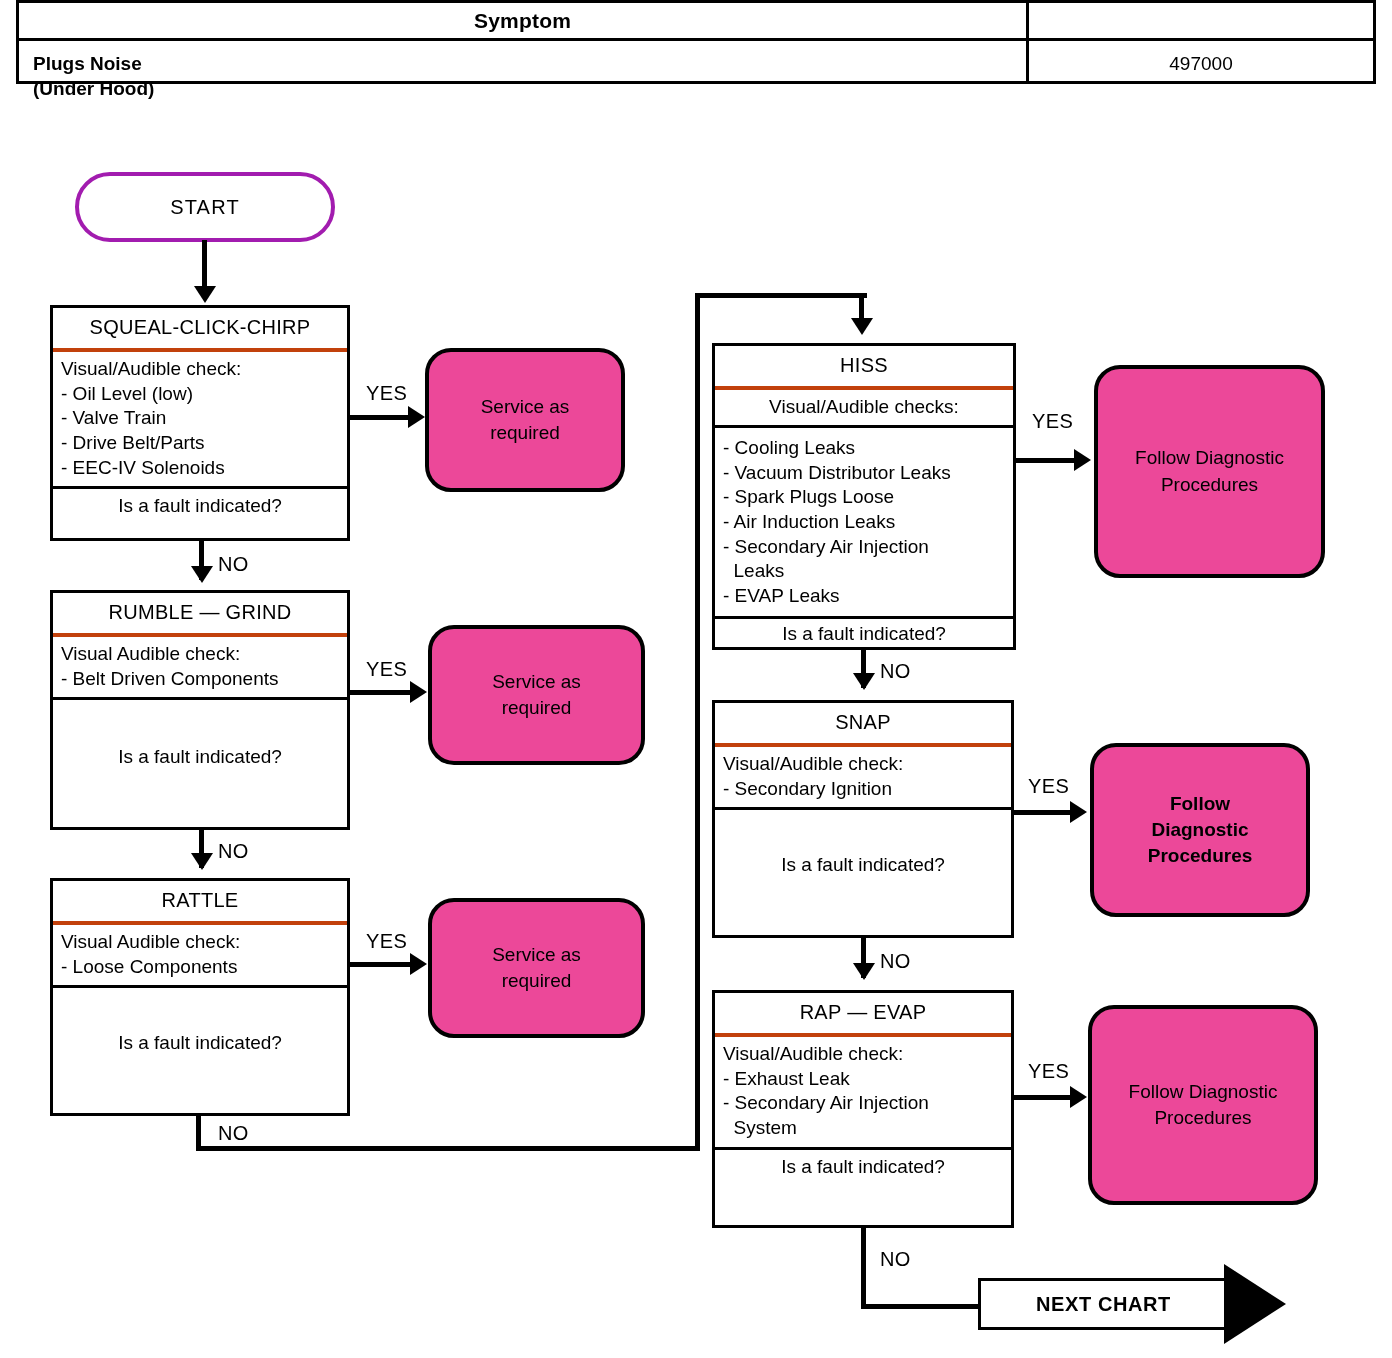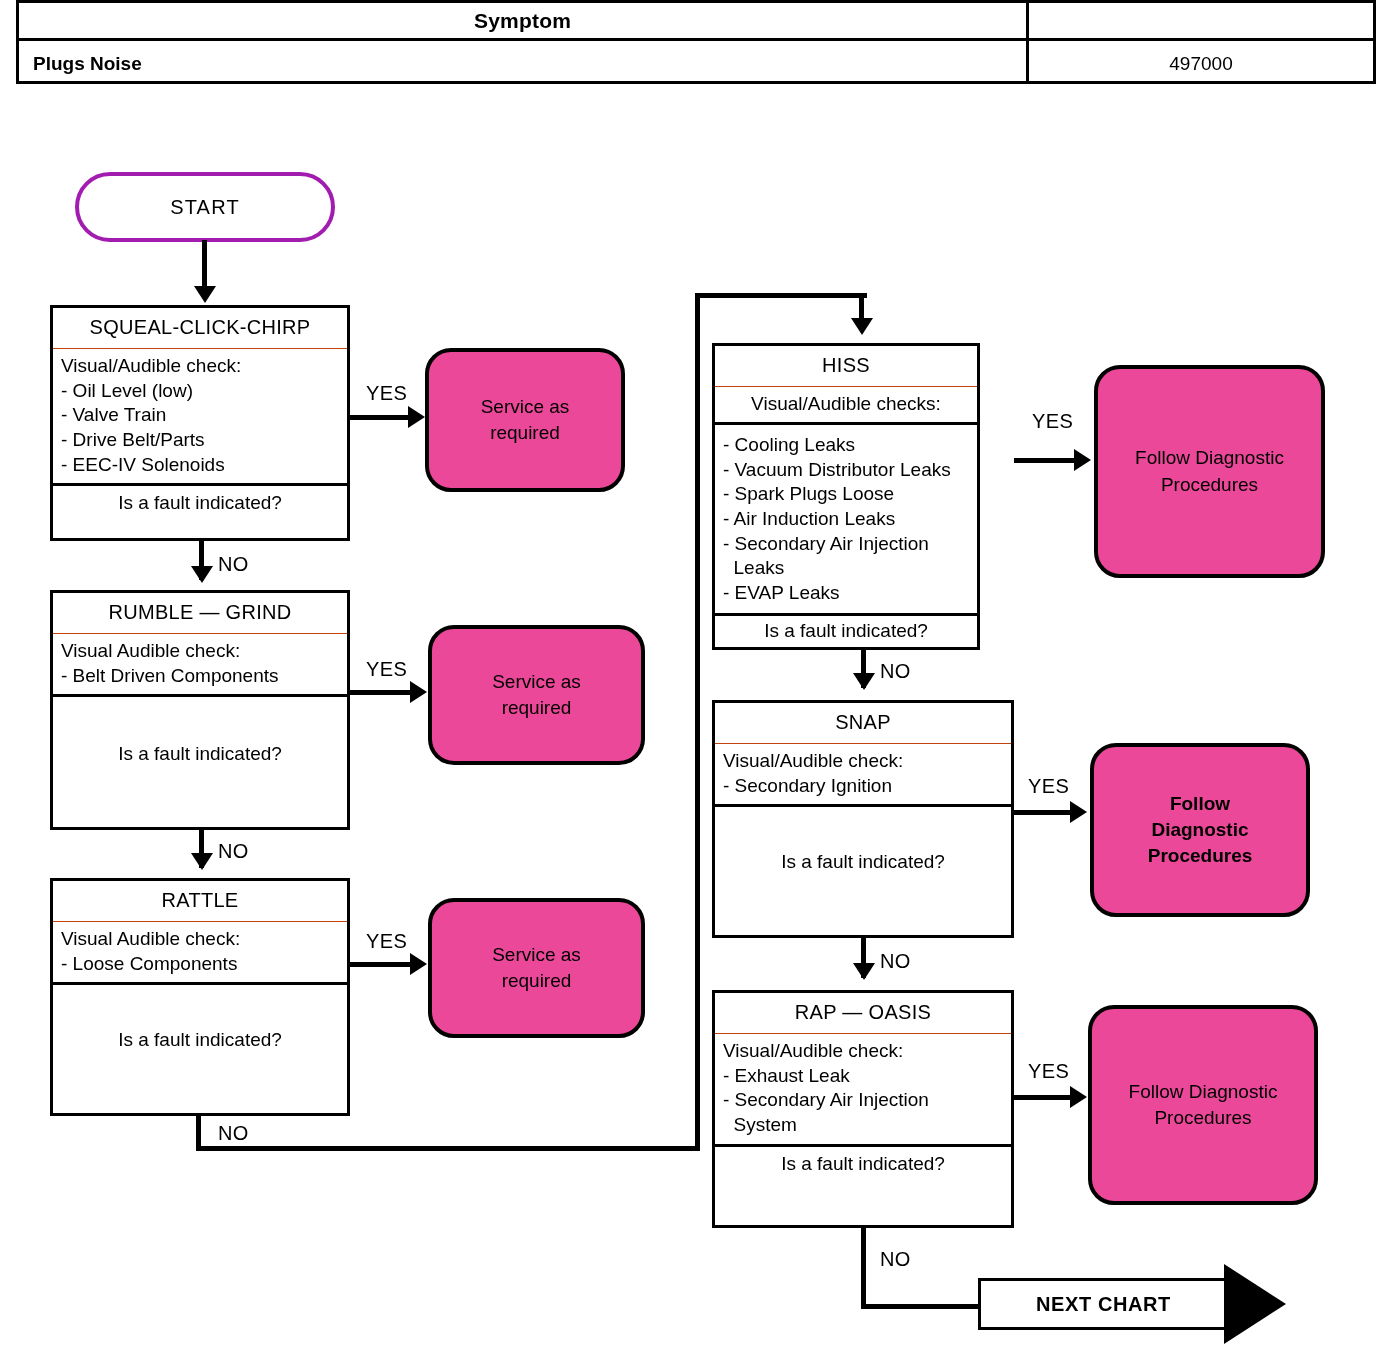--- a/index.html
+++ b/index.html
@@ -74,21 +74,21 @@
   }
 
   
   .dbox {
     position: absolute;
     border: 3px solid #000;
     box-sizing: border-box;
     background: #fff;
   }
   .dbox-title {
-    border-bottom: 1px solid #c2410c;
+    border-bottom: 4px solid #c2410c;
     text-align: center;
     font-size: 20px;
     padding: 8px 4px 9px 4px;
     letter-spacing: .3px;
   }
   .dbox-sub {
     border-bottom: 3px solid #000;
     text-align: center;
     font-size: 19px;
     padding: 6px 4px 7px 4px;
@@ -184,20 +184,21 @@
 <div id="page">
 
   <div class="hdr-table">
     <div class="hdr-row-top">
       <div class="hdr-cell-symptom-title">Symptom</div>
       <div class="hdr-vdiv"></div>
     </div>
     <div class="hdr-row-bot">
       <div class="hdr-cell-symptom-val">
         <div>Plugs Noise</div>
+        <div>(Under Hood)</div>
       </div>
       <div class="hdr-vdiv"></div>
       <div class="hdr-cell-oasis-val">497000</div>
     </div>
   </div>
 
   <div class="oval" style="left:75px; top:172px; width:260px; height:70px;">
     <span>START</span>
   </div>
 
@@ -270,21 +271,21 @@
   </div>
 
   <div class="vline" style="left:196px; top:1113px; height:38px;"></div>
   <div class="hline" style="left:196px; top:1146px; width:504px;"></div>
   <div class="edge-label" style="left:218px; top:1122px;">NO</div>
   <div class="vline" style="left:695px; top:293px; height:858px;"></div>
   <div class="hline" style="left:695px; top:293px; width:172px;"></div>
   <div class="vline" style="left:859px; top:293px; height:28px;"></div>
   <div class="arrow-down" style="left:851px; top:318px;"></div>
 
-  <div class="dbox" style="left:712px; top:343px; width:268px; height:307px;">
+  <div class="dbox" style="left:712px; top:343px; width:304px; height:307px;">
     <div class="dbox-title">HISS</div>
     <div class="dbox-sub">Visual/Audible checks:</div>
     <div class="dbox-body bordered" style="padding-top:8px; padding-bottom:7px;">
       <div class="li">- Cooling Leaks</div>
       <div class="li">- Vacuum Distributor Leaks</div>
       <div class="li">- Spark Plugs Loose</div>
       <div class="li">- Air Induction Leaks</div>
       <div class="li">- Secondary Air Injection
   Leaks</div>
       <div class="li">- EVAP Leaks</div>
@@ -322,21 +323,21 @@
   <div class="arrow-down" style="left:853px; top:963px;"></div>
   <div class="edge-label" style="left:880px; top:950px;">NO</div>
 
   <div class="rbox" style="left:1090px; top:743px; width:220px; height:174px;font-weight:bold;">
     <span style="white-space:pre-line;">Follow
 Diagnostic
 Procedures</span>
   </div>
 
   <div class="dbox" style="left:712px; top:990px; width:302px; height:238px;">
-    <div class="dbox-title">RAP — OASIS</div>
+    <div class="dbox-title">RAP — EVAP</div>
     <div class="dbox-body bordered">
       <div>Visual/Audible check:</div>
       <div class="li">- Exhaust Leak</div>
       <div class="li">- Secondary Air Injection
   System</div>
     </div>
     <div class="dbox-q">Is a fault indicated?</div>
   </div>
 
   <div class="hline" style="left:1014px; top:1095px; width:58px;"></div>

